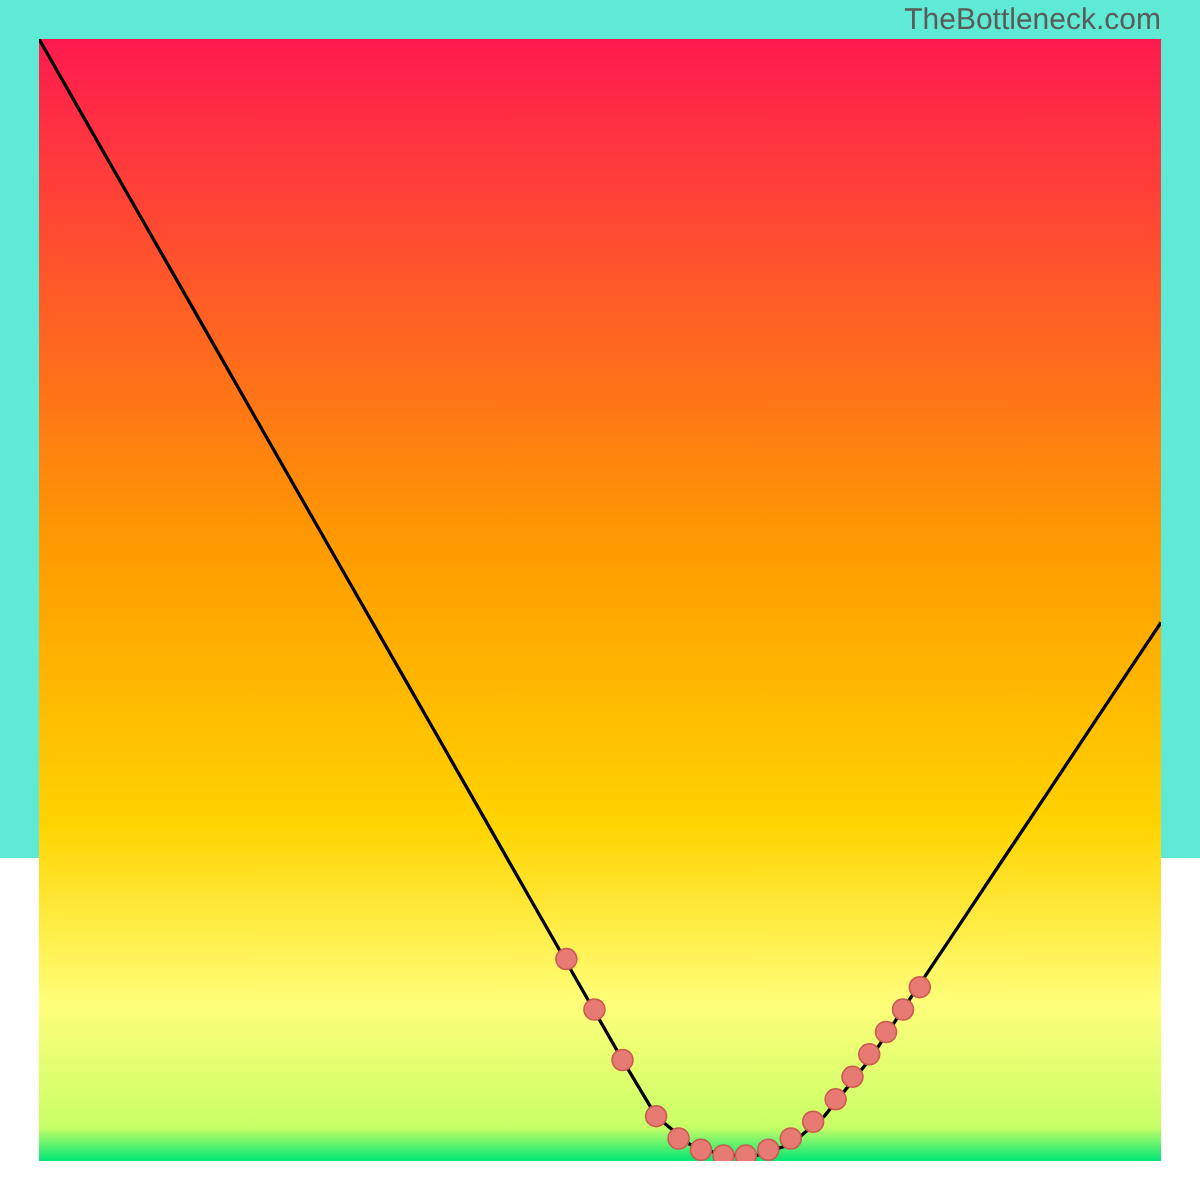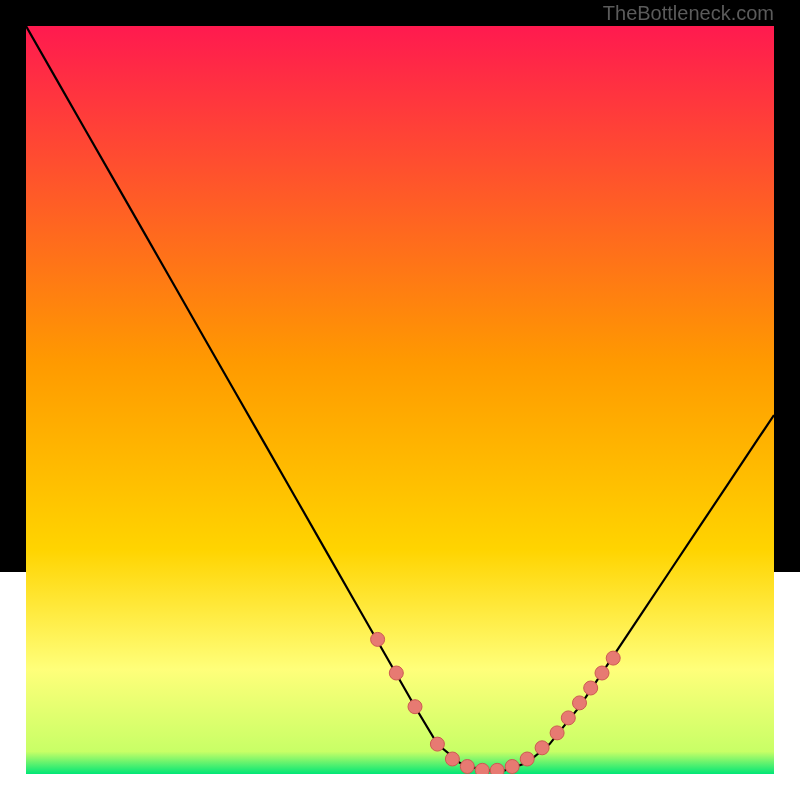--- a/index.html
+++ b/index.html
@@ -1,16 +1,16 @@
 <!DOCTYPE html>
 <html><head>
 <meta charset="utf-8">
 <style>
 html,body{margin:0;padding:0;width:800px;height:800px;overflow:hidden}
-.frame{width:800px;height:572px;background:#000000;position:relative}
+.frame{width:800px;height:572px;background:#5eead4;position:relative}
 .plot{position:absolute;left:26px;top:26px;width:748px;height:748px}
 .wm{position:absolute;top:2px;right:26px;font:20px Arial,Helvetica,sans-serif;color:#5b5b5b}
 svg{display:block}
 </style>
 </head>
 <body>
 
 <div class="frame">
   <div class="wm">TheBottleneck.com</div>
   <div class="plot">

